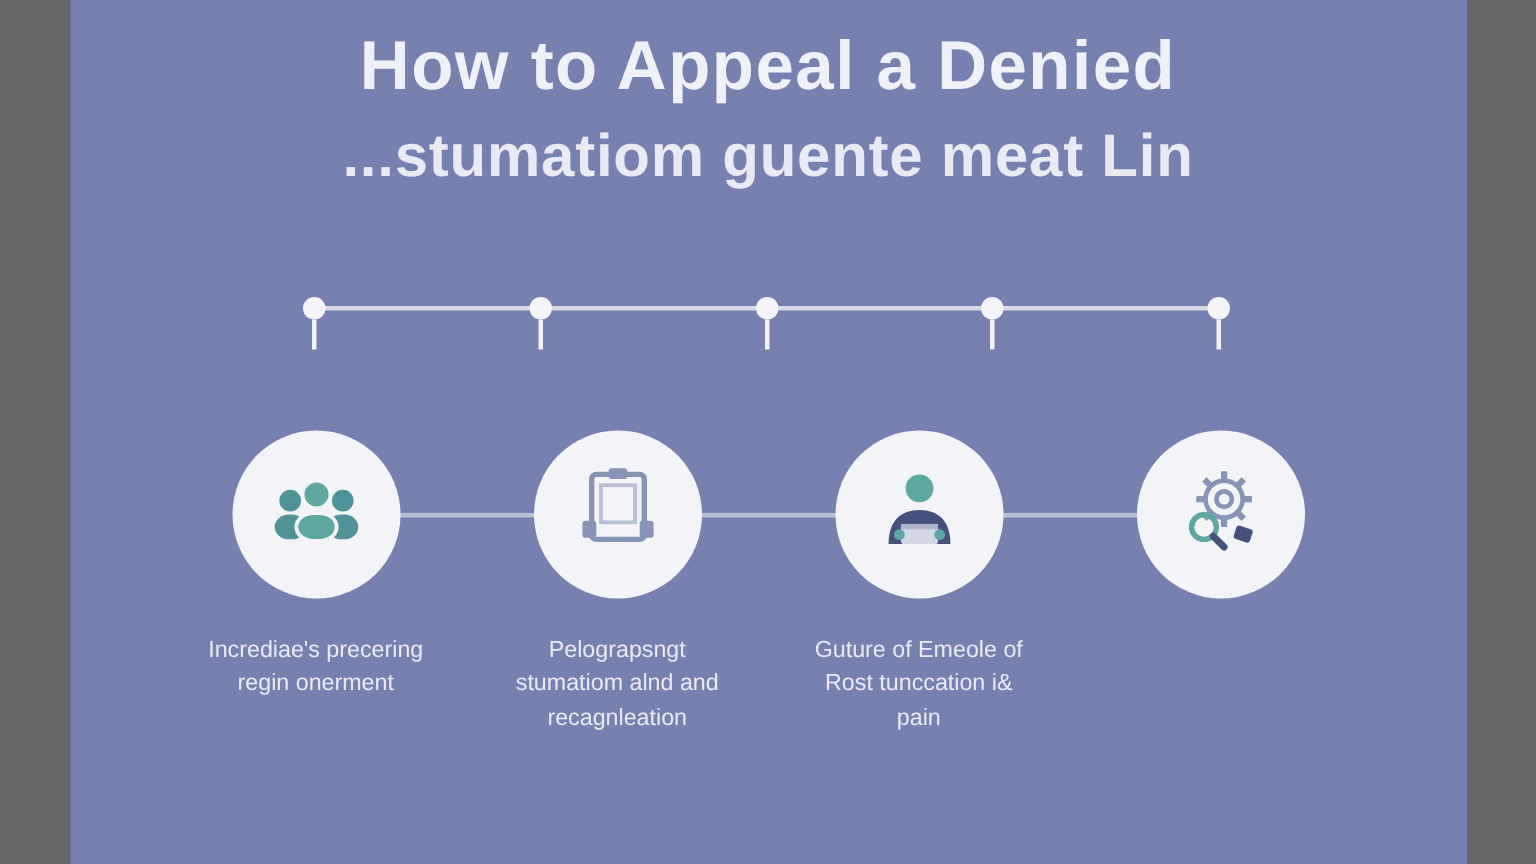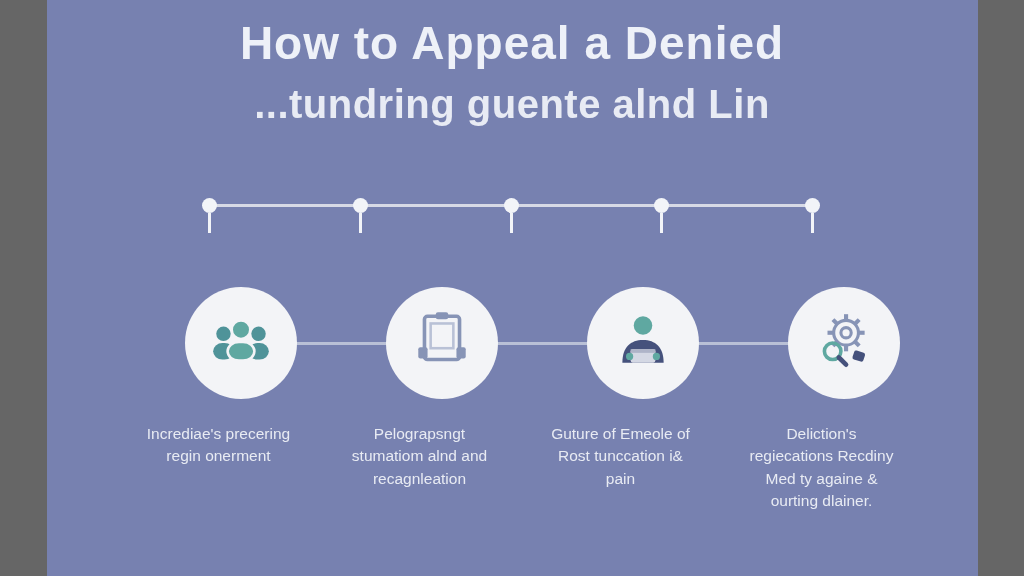--- a/index.html
+++ b/index.html
@@ -79,21 +79,21 @@
   }
   .steps-row {
     position: relative;
     display: flex;
     justify-content: space-between;
   }
   .step {
     width: 172px;
     display: flex;
     flex-direction: column;
-    align-items: flex-end;
+    align-items: center;
   }
   .circle {
     position: relative;
     z-index: 1;
     width: 112px; height: 112px;
     border-radius: 50%;
     background: #f3f4f7;
     display: flex;
     align-items: center;
     justify-content: center;
@@ -107,21 +107,21 @@
     text-align: center;
   }
 </style>
 </head>
 <body>
 
 <div class="canvas">
 
   <div class="header">
     <h1 class="title">How to Appeal a Denied</h1>
-    <h2 class="subtitle">...tundring guente alnd Lin</h2>
+    <h2 class="subtitle">...stumatiom guente meat Lin</h2>
   </div>
 
   <div class="timeline">
     <div class="timeline-line"></div>
     <div class="pin" style="left:0%">
         <div class="pin-dot"></div>
         <div class="pin-stem"></div>
       </div>
     <div class="pin" style="left:25%">
         <div class="pin-dot"></div>
@@ -208,19 +208,18 @@
                 <rect x="32" y="6" width="4" height="6" transform="rotate(315 34 24)"></rect>
               </g>
               <circle cx="34" cy="24" r="12" fill="none" stroke="#8794b6" stroke-width="3"></circle>
               <circle cx="34" cy="24" r="5" fill="none" stroke="#8794b6" stroke-width="3"></circle>
               <circle cx="21" cy="42" r="8" fill="none" stroke="#5fa8a1" stroke-width="3.5"></circle>
               <line x1="27" y1="48" x2="34" y2="55" stroke="#45517c" stroke-width="4.5" stroke-linecap="round"></line>
               <rect x="41" y="42" width="11" height="9" rx="2" fill="#45517c" transform="rotate(18 46 46)"></rect>
             </svg>
           </span>
         </div>
-        <p class="caption">Deliction's regiecations Recdiny Med ty againe &amp; ourting dlainer.</p>
       </div>
 
     </div>
   </div>
 
 </div>
 
 </body></html>

